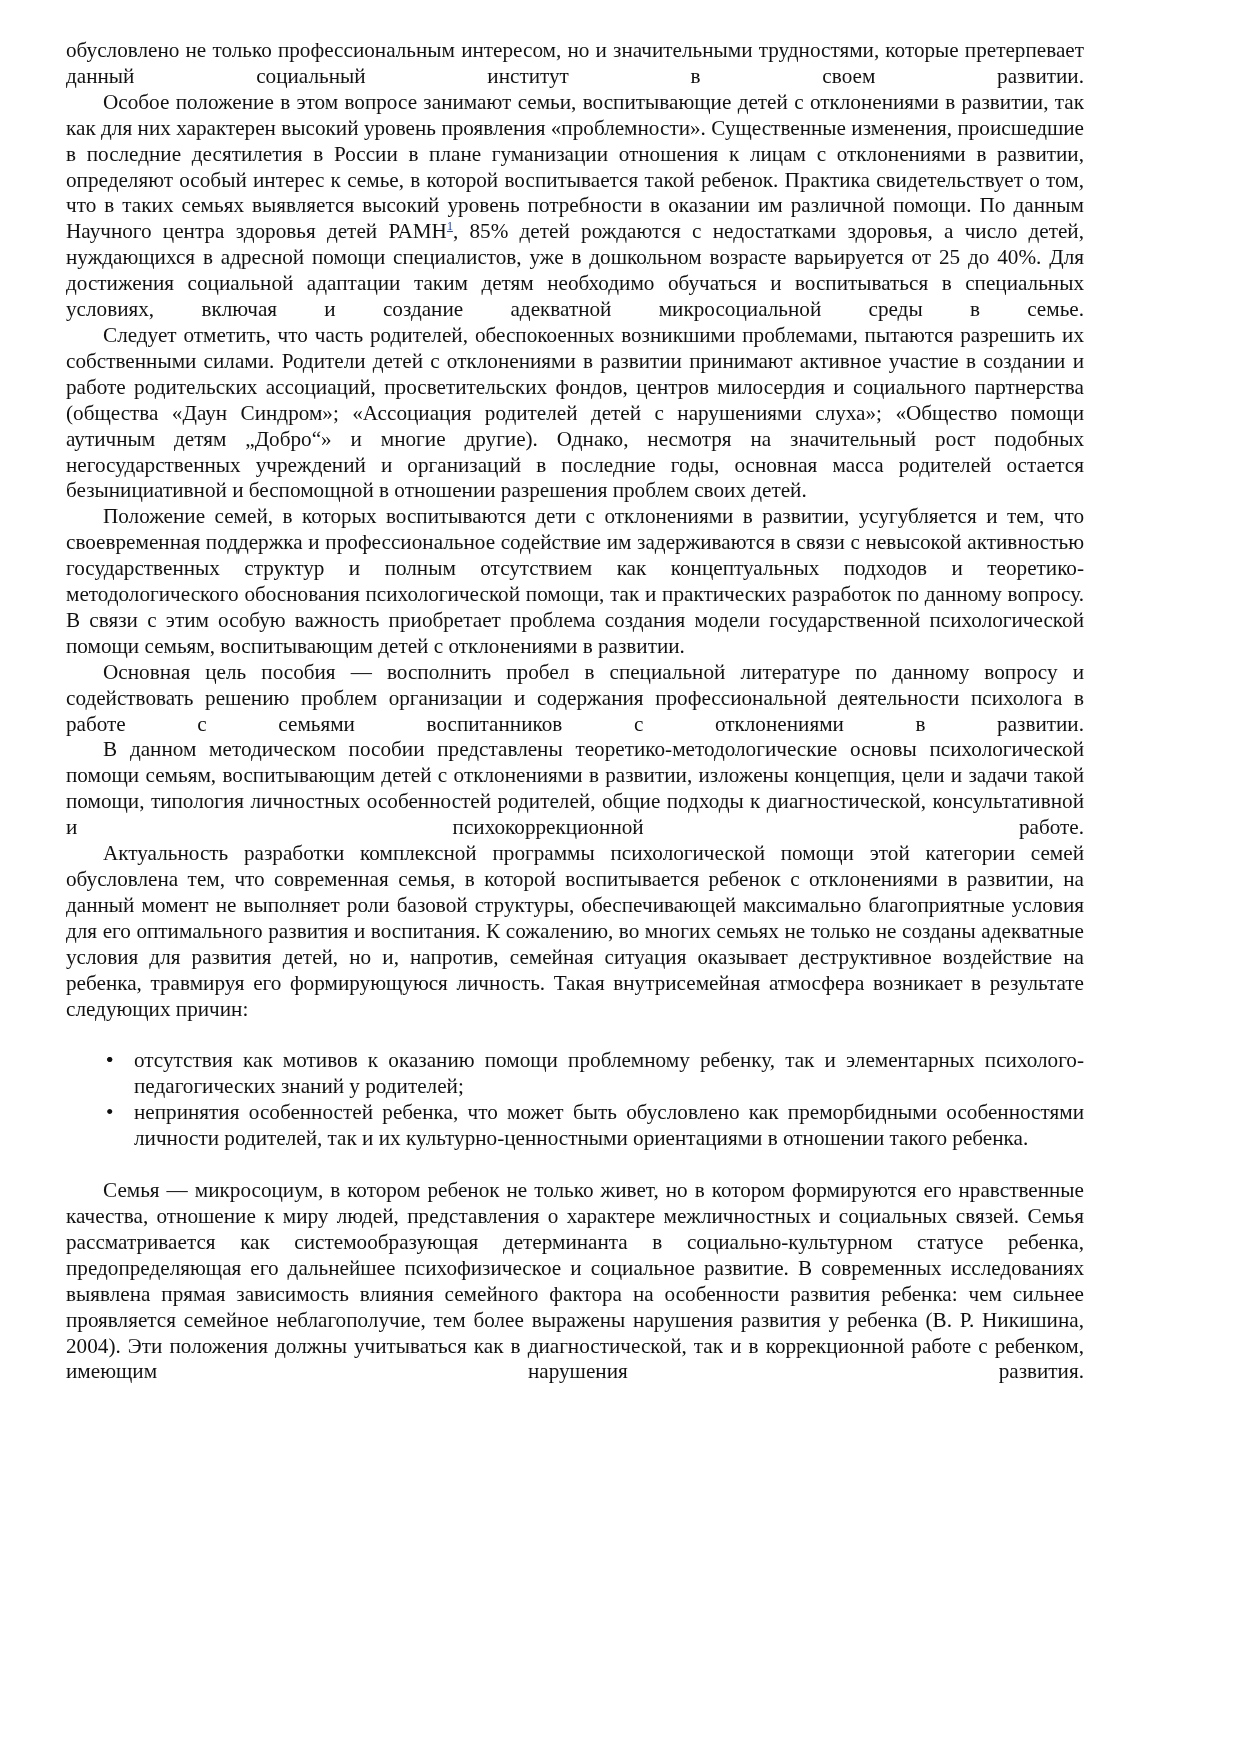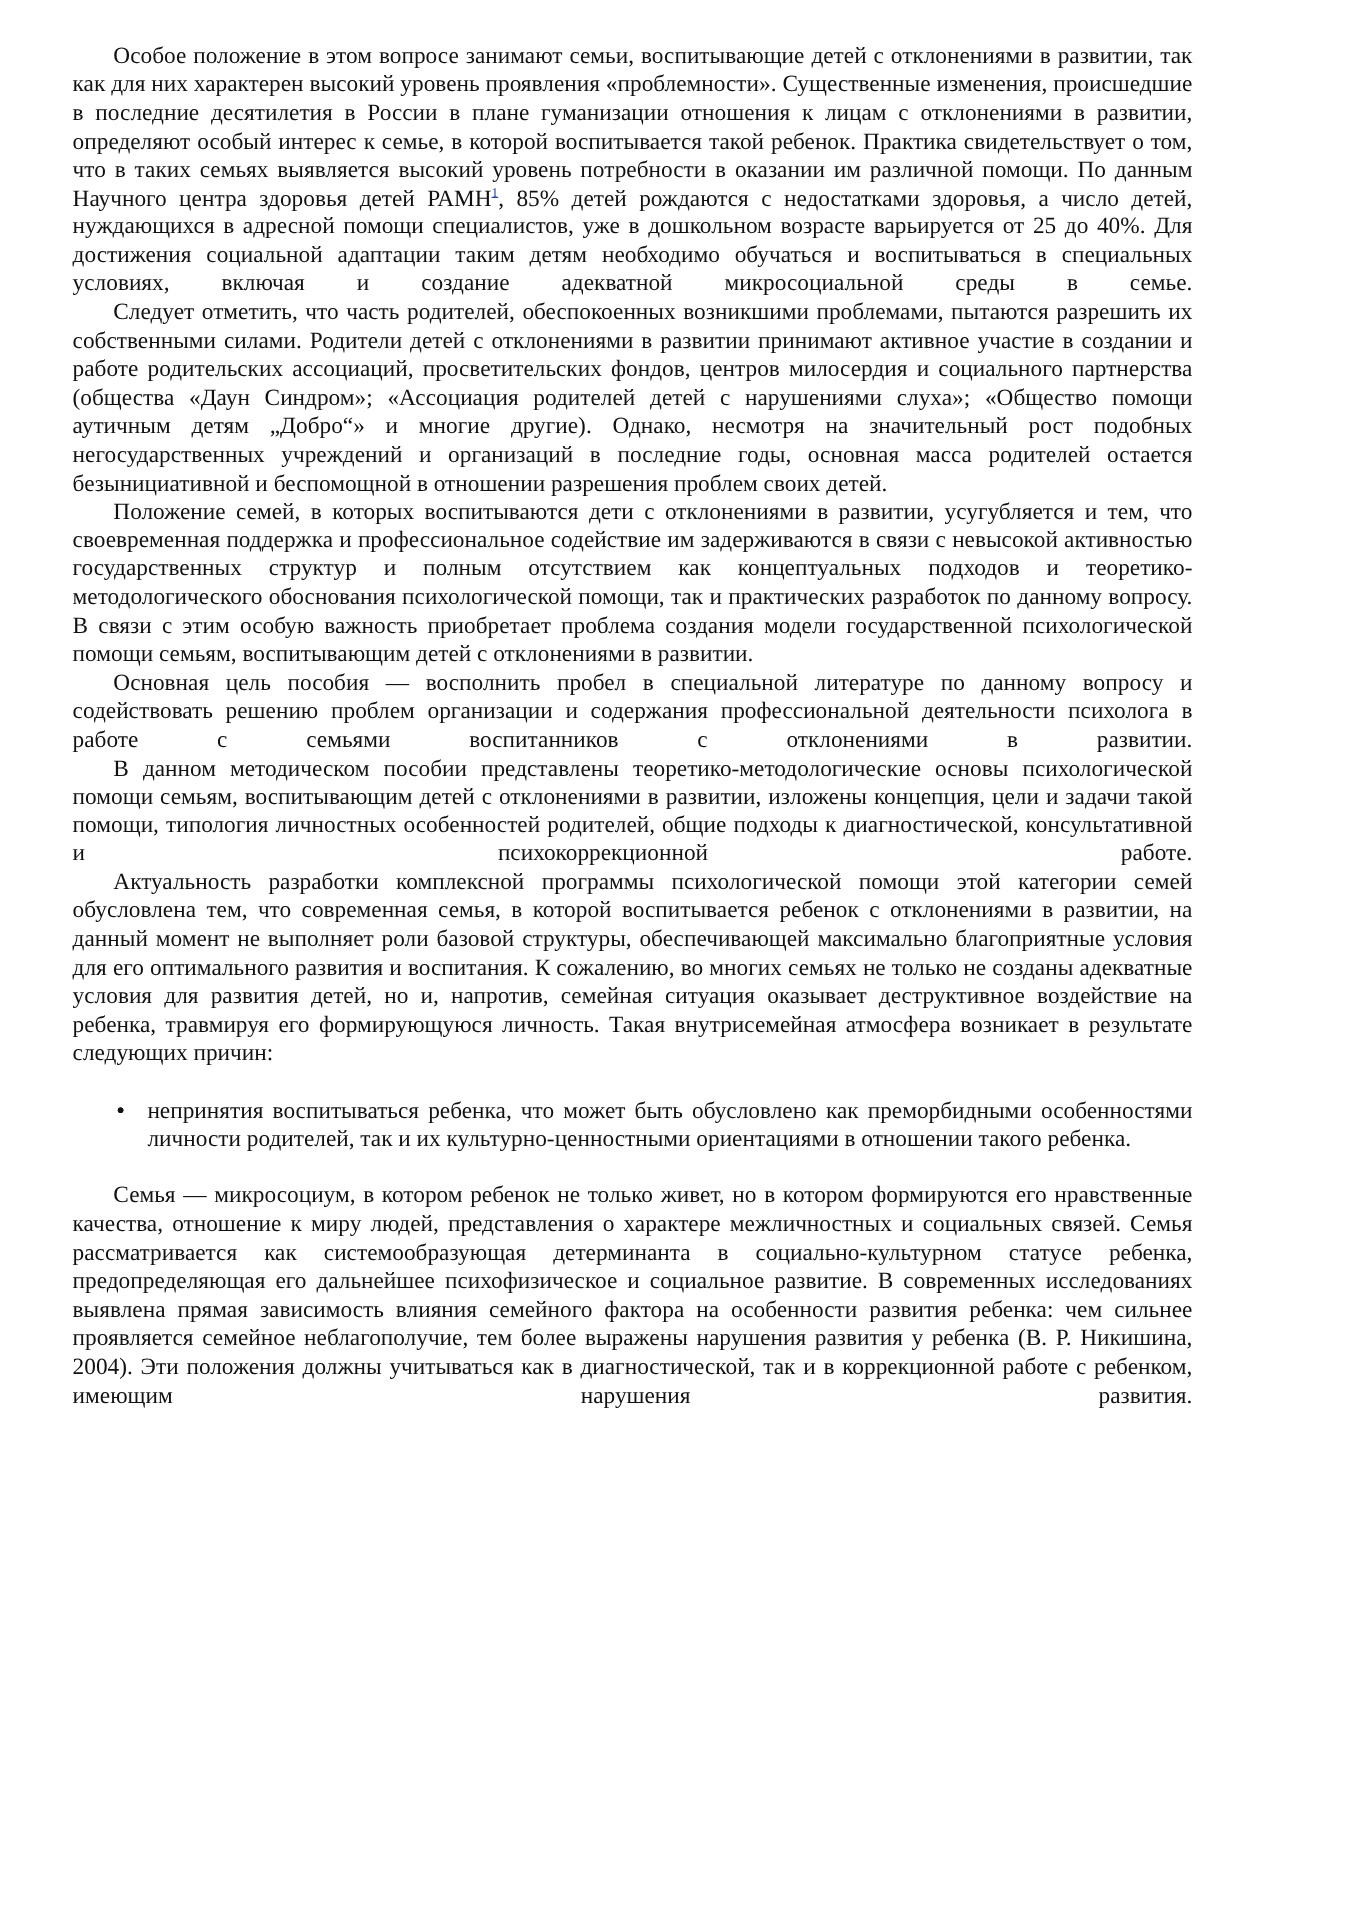--- a/index.html
+++ b/index.html
@@ -15,41 +15,43 @@
   .fn { color:#1a3fbf; text-decoration:underline; font-size:12px; vertical-align:super; line-height:0; }
   ul.reasons { list-style:none; margin:26px 0 26px 0; padding:0; }
   ul.reasons li { position:relative; padding-left:68px; text-align:justify; }
   ul.reasons li .bullet { position:absolute; left:40px; top:0; }
 </style>
 </head>
 <body>
 
 <div class="page">
 
+  <p class="last">обусловлено не только профессиональным интересом, но и значительными трудностями, которые претерпевает данный социальный институт в своем развитии.</p>
 
   <p class="ind last"><span>Особое положение в этом вопросе занимают семьи, воспитывающие детей с отклонениями в развитии, так как для них характерен высокий уровень проявления «проблемности». Существенные изменения, происшедшие в последние десятилетия в России в плане гуманизации отношения к лицам с отклонениями в развитии, определяют особый интерес к семье, в которой воспитывается такой ребенок. Практика свидетельствует о том, что в таких семьях выявляется высокий уровень потребности в оказании им различной помощи. По данным Научного центра здоровья детей РАМН</span><a class="fn">1</a><span>, 85% детей рождаются с недостатками здоровья, а число детей, нуждающихся в адресной помощи специалистов, уже в дошкольном возрасте варьируется от 25 до 40%. Для достижения социальной адаптации таким детям необходимо обучаться и воспитываться в специальных условиях, включая и создание адекватной микросоциальной среды в семье.</span></p>
 
   <p class="ind">Следует отметить, что часть родителей, обеспокоенных возникшими проблемами, пытаются разрешить их собственными силами. Родители детей с отклонениями в развитии принимают активное участие в создании и работе родительских ассоциаций, просветительских фондов, центров милосердия и социального партнерства (общества «Даун Синдром»; «Ассоциация родителей детей с нарушениями слуха»; «Общество помощи аутичным детям „Добро“» и многие другие). Однако, несмотря на значительный рост подобных негосударственных учреждений и организаций в последние годы, основная масса родителей остается безынициативной и беспомощной в отношении разрешения проблем своих детей.</p>
 
   <p class="ind">Положение семей, в которых воспитываются дети с отклонениями в развитии, усугубляется и тем, что своевременная поддержка и профессиональное содействие им задерживаются в связи с невысокой активностью государственных структур и полным отсутствием как концептуальных подходов и теоретико-методологического обоснования психологической помощи, так и практических разработок по данному вопросу. В связи с этим особую важность приобретает проблема создания модели государственной психологической помощи семьям, воспитывающим детей с отклонениями в развитии.</p>
 
   <p class="ind last">Основная цель пособия — восполнить пробел в специальной литературе по данному вопросу и содействовать решению проблем организации и содержания профессиональной деятельности психолога в работе с семьями воспитанников с отклонениями в развитии.</p>
 
   <p class="ind last">В данном методическом пособии представлены теоретико-методологические основы психологической помощи семьям, воспитывающим детей с отклонениями в развитии, изложены концепция, цели и задачи такой помощи, типология личностных особенностей родителей, общие подходы к диагностической, консультативной и психокоррекционной работе.</p>
 
   <p class="ind">Актуальность разработки комплексной программы психологической помощи этой категории семей обусловлена тем, что современная семья, в которой воспитывается ребенок с отклонениями в развитии, на данный момент не выполняет роли базовой структуры, обеспечивающей максимально благоприятные условия для его оптимального развития и воспитания. К сожалению, во многих семьях не только не созданы адекватные условия для развития детей, но и, напротив, семейная ситуация оказывает деструктивное воздействие на ребенка, травмируя его формирующуюся личность. Такая внутрисемейная атмосфера возникает в результате следующих причин:</p>
 
   <ul class="reasons">
     <li>
       <span class="bullet">•</span>
     </li>
     <li>
       <span class="bullet">•</span>
+      <span>отсутствия как мотивов к оказанию помощи проблемному ребенку, так и элементарных психолого-педагогических знаний у родителей;</span>
     </li>
     <li>
       <span class="bullet">•</span>
-      <span>непринятия воспитываться ребенка, что может быть обусловлено как преморбидными особенностями личности родителей, так и их культурно-ценностными ориентациями в отношении такого ребенка.</span>
+      <span>непринятия особенностей ребенка, что может быть обусловлено как преморбидными особенностями личности родителей, так и их культурно-ценностными ориентациями в отношении такого ребенка.</span>
     </li>
   </ul>
 
   <p class="ind last">Семья — микросоциум, в котором ребенок не только живет, но в котором формируются его нравственные качества, отношение к миру людей, представления о характере межличностных и социальных связей. Семья рассматривается как системообразующая детерминанта в социально-культурном статусе ребенка, предопределяющая его дальнейшее психофизическое и социальное развитие. В современных исследованиях выявлена прямая зависимость влияния семейного фактора на особенности развития ребенка: чем сильнее проявляется семейное неблагополучие, тем более выражены нарушения развития у ребенка (В. Р. Никишина, 2004). Эти положения должны учитываться как в диагностической, так и в коррекционной работе с ребенком, имеющим нарушения развития.</p>
 
 </div>
 
 </body></html>

